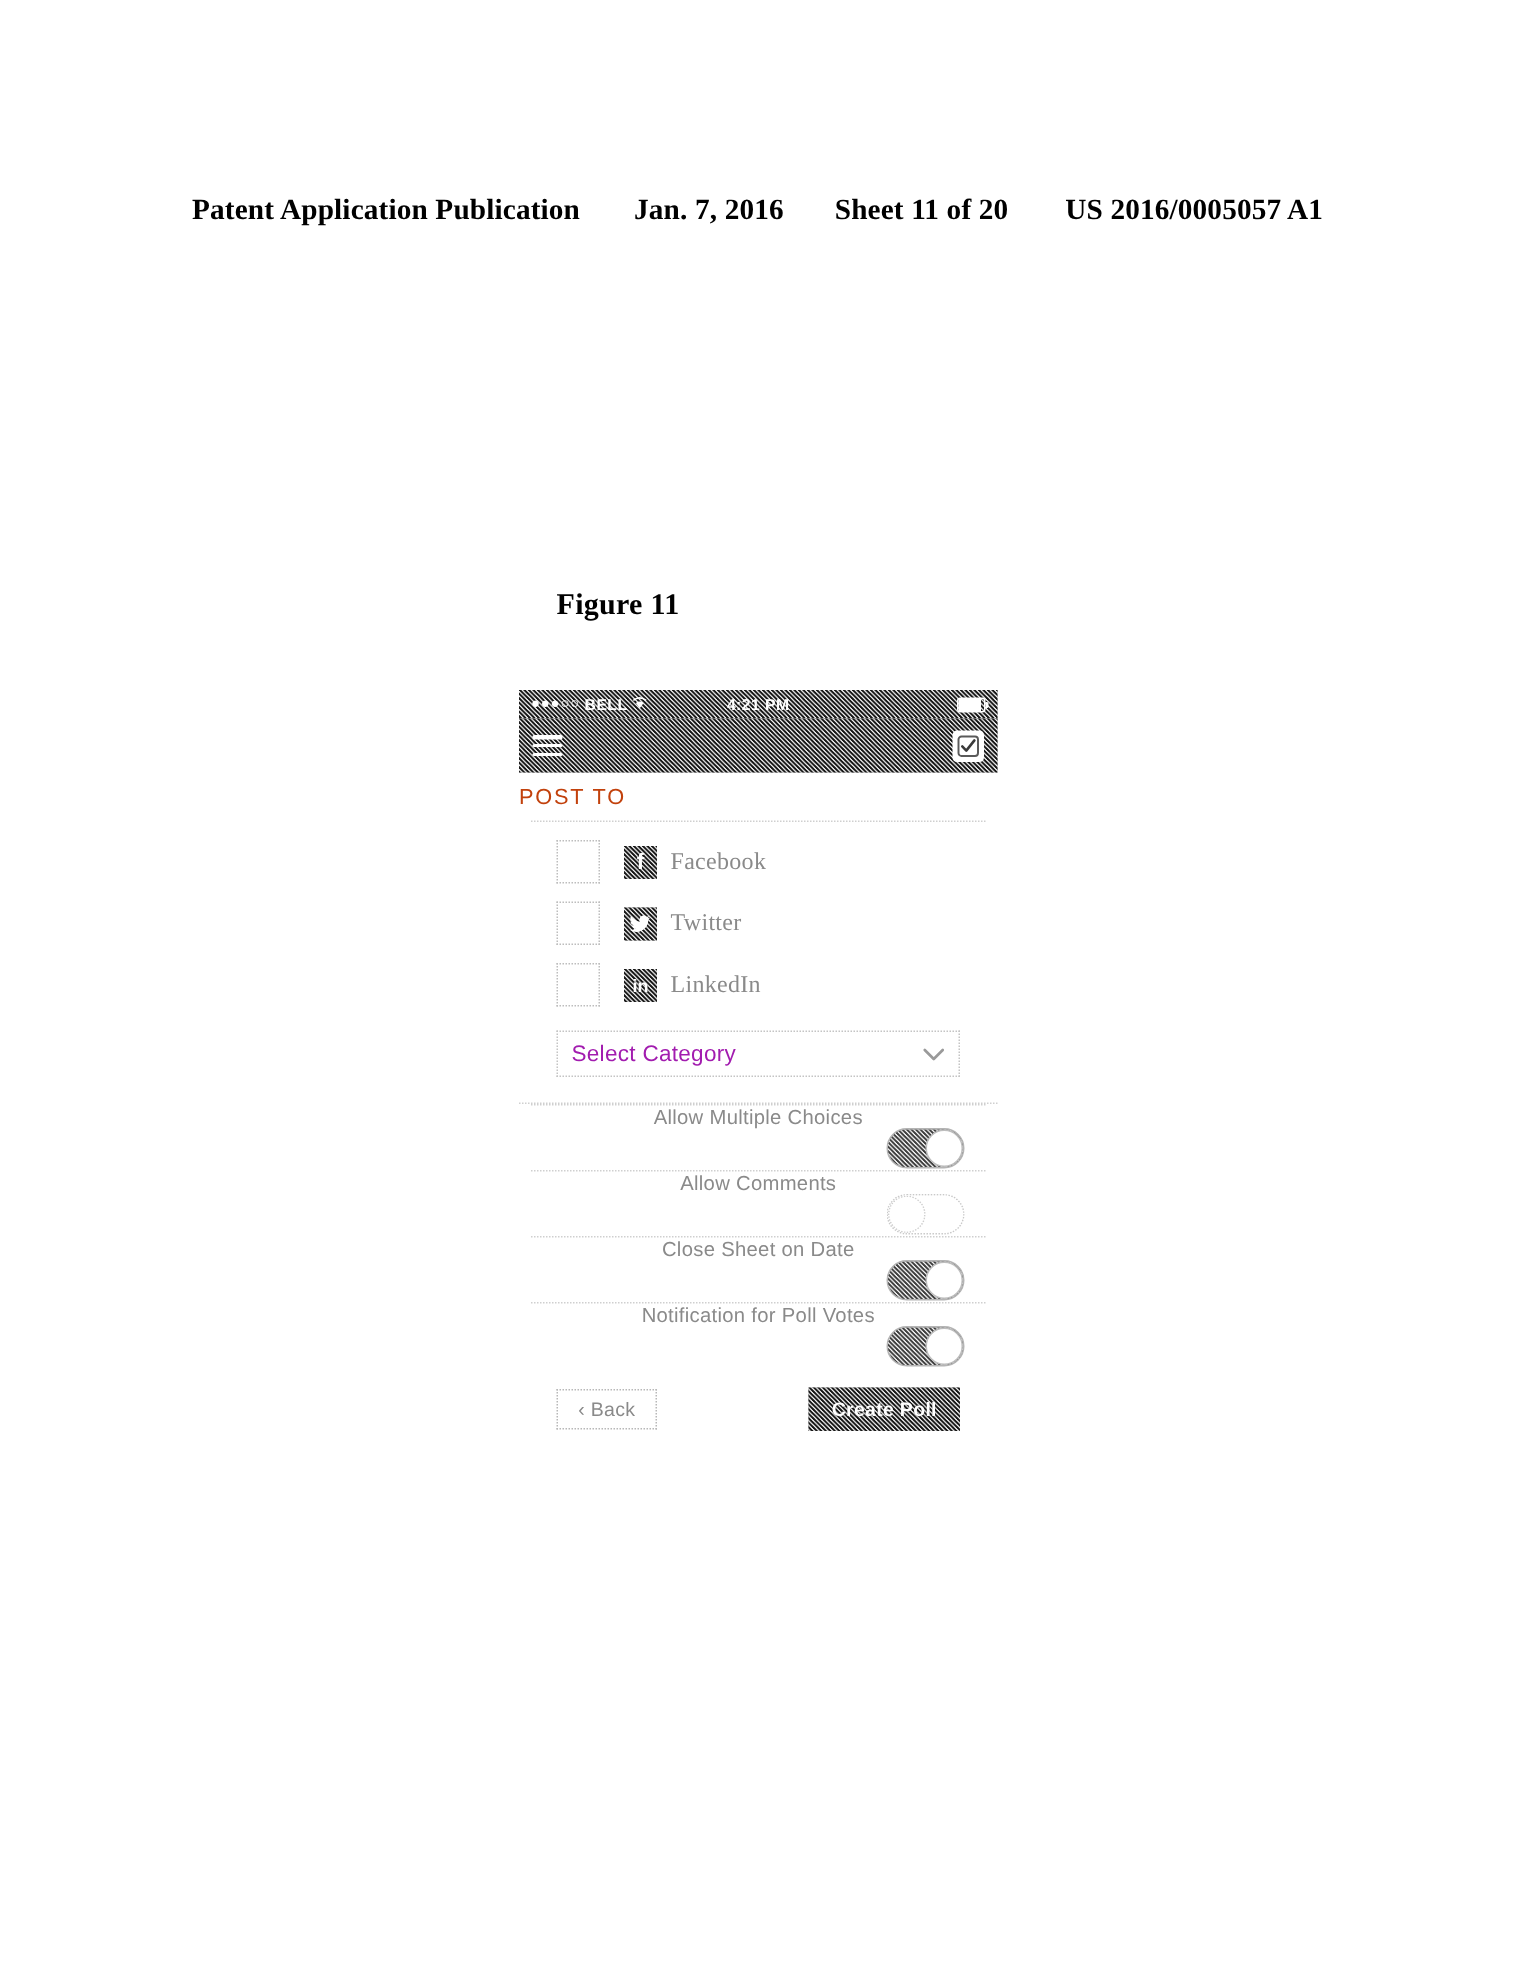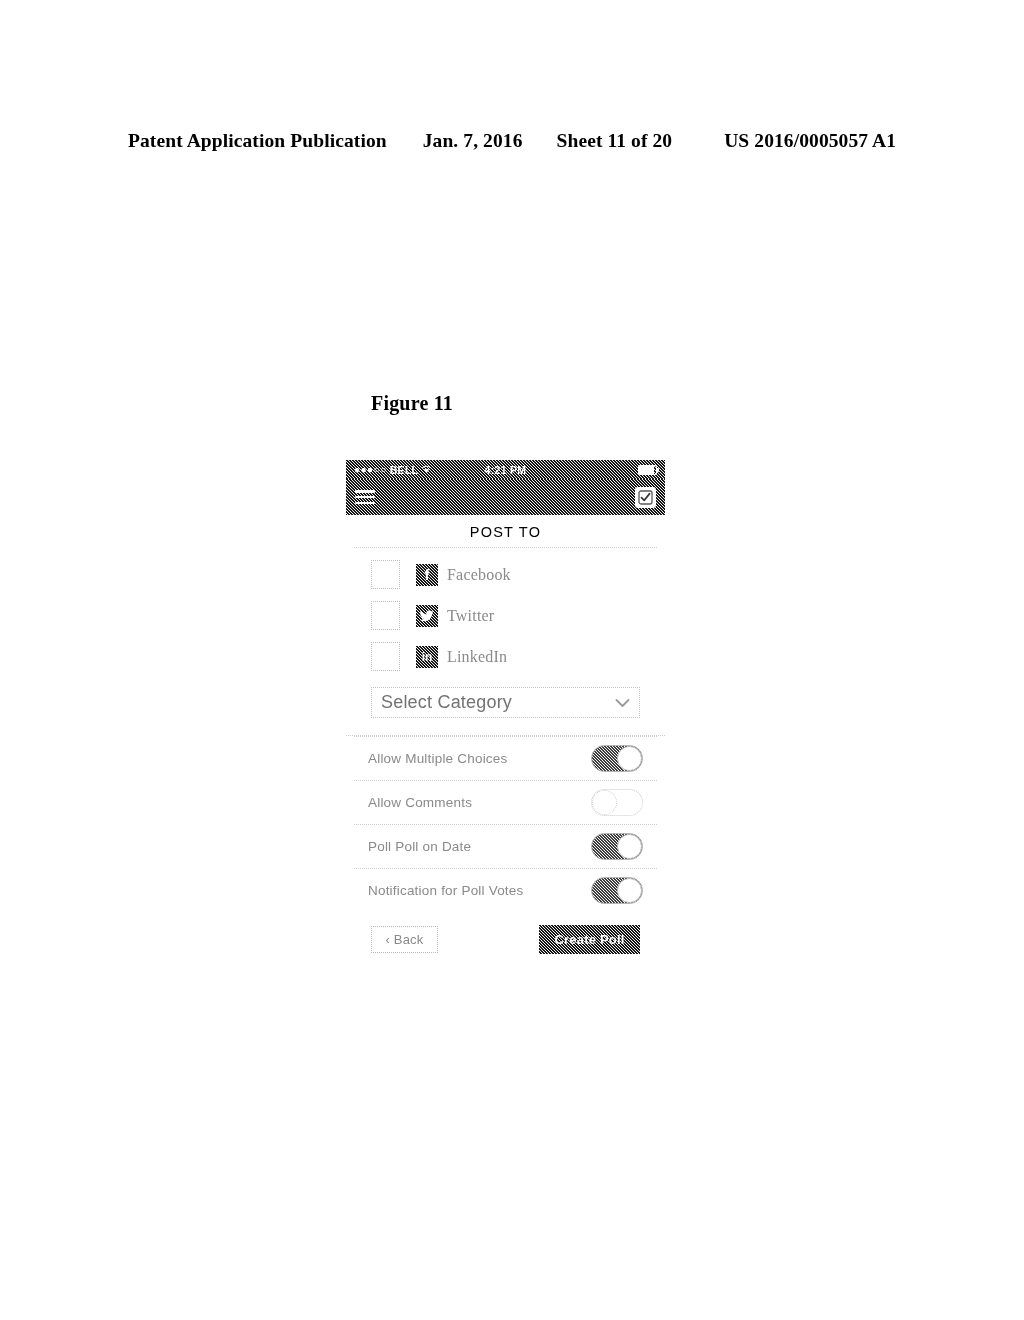--- a/index.html
+++ b/index.html
@@ -29,21 +29,21 @@
     font-weight: bold;
     font-size: 19.5px;
     letter-spacing: 0.1px;
     white-space: nowrap;
     color: #000;
     gap: 16px;
   }
   .patent-header .hdr-pub   { }
   .patent-header .hdr-date  { margin-left: 20px; }
   .patent-header .hdr-sheet { margin-left: 18px; margin-top: 44px; }
-  .patent-header .hdr-num   { margin-left: 36px; }
+  .patent-header .hdr-num   { margin-left: 22px; }
 
   
   .figure-caption {
     position: absolute;
     top: 392px;
     left: 0;
     width: 824px;
     text-align: center;
     font-family: "Liberation Serif", serif;
     font-weight: bold;
@@ -198,23 +198,23 @@
   }
   .title-action svg { display: block; }
 
   
   .mock-body {
     background: #ffffff;
     padding: 0;
   }
 
   .section-title {
-    text-align: center;
+    text-align: left;
     font-size: 14.5px;
-    color: #000000;
+    color: #c2410c;
     letter-spacing: 1.2px;
     padding: 9px 0 7px;
   }
   .divider {
     height: 0;
     border-top: 1px dotted #cfcfcf;
     margin: 0 8px;
   }
   .divider.full { margin: 0; }
 
@@ -269,40 +269,41 @@
     margin: 8px 25px 0 25px;
     height: 31px;
     border: 1px dotted #c4c4c4;
     box-sizing: border-box;
     display: flex;
     align-items: center;
     padding: 0 9px;
     background: #fff;
   }
   .select-value {
-    font-size: 18px;
-    color: #737373;
+    font-size: 15px;
+    color: #a21caf;
     letter-spacing: 0.2px;
     text-align: right;
   }
   .select-chevron {
     margin-left: auto;
     color: #9a9a9a;
     display: flex;
     align-items: center;
   }
 
   .section-gap { height: 17px; }
 
   
   .option-row {
     display: flex;
     align-items: center;
     height: 43px;
     padding: 0 22px 0 22px;
+    flex-direction: column;
   }
   .option-label {
     font-size: 13.5px;
     color: #8a8a8a;
     letter-spacing: 0.2px;
   }
   .toggle {
     margin-left: auto;
     width: 52px;
     height: 27px;
@@ -472,21 +473,21 @@
 
     <div class="option-row">
       <span class="option-label">Allow Comments</span>
       <span class="toggle off">
           <span class="knob"></span>
         </span>
     </div>
     <div class="divider"></div>
 
     <div class="option-row">
-      <span class="option-label">Poll Poll on Date</span>
+      <span class="option-label">Close Sheet on Date</span>
       <span class="toggle on dither-mid">
           <span class="knob"></span>
         </span>
     </div>
     <div class="divider"></div>
 
     <div class="option-row">
       <span class="option-label">Notification for Poll Votes</span>
       <span class="toggle on dither-mid">
           <span class="knob"></span>

